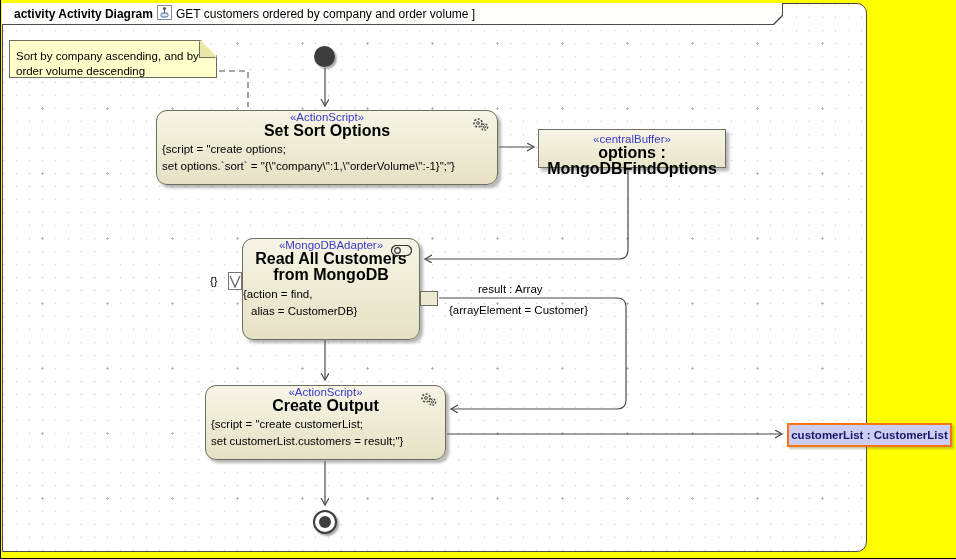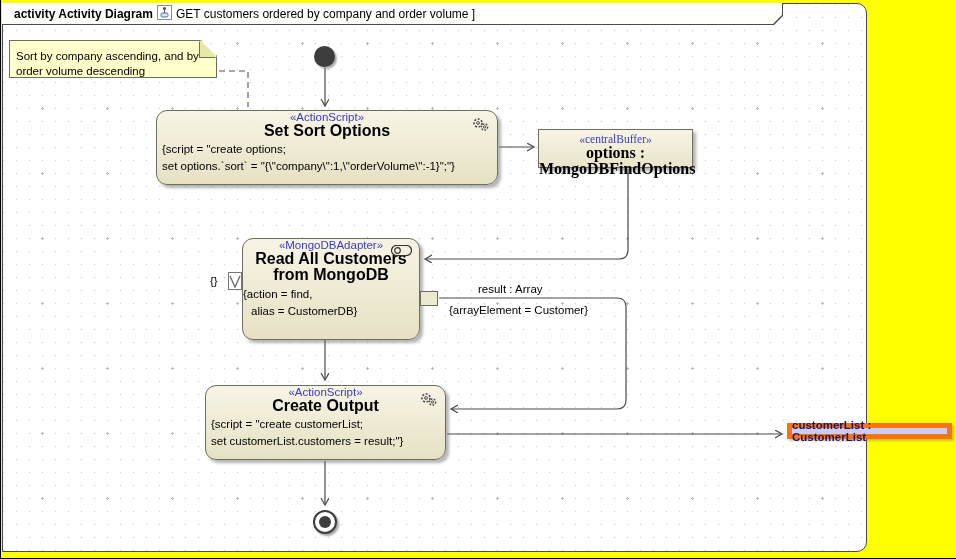--- a/index.html
+++ b/index.html
@@ -84,22 +84,22 @@
   }
   .pin-value svg{display:block;margin:2px auto 0;}
   .pin-value-label{
     position:absolute;left:209px;top:275px;font-size:11.5px;color:#000;
   }
   .pin-out{
     position:absolute;left:419px;top:291px;width:18px;height:15px;
     background:#EDE9D1;border:1px solid #6e6e5e;box-sizing:border-box;
   }
   .object-node{
-    position:absolute;left:786px;top:423px;width:165px;height:16px;
-    background:#CDCDF2;border:5px solid #f97316;box-sizing:border-box;
+    position:absolute;left:786px;top:423px;width:165px;height:24px;
+    background:#CDCDF2;border:2px solid #f97316;box-sizing:border-box;
     display:flex;align-items:center;justify-content:center;
     font-size:11.5px;font-weight:bold;color:#17176B;
     box-shadow:2px 2px 2px rgba(120,120,60,.4);
   }
   .edge-label{position:absolute;font-size:11.5px;color:#000;white-space:nowrap;}
   .corner-icon{position:absolute;right:7px;top:6px;}
   svg.overlay{position:absolute;left:0;top:0;width:956px;height:559px;pointer-events:none;}
 </style>
 </head>
 <body>
@@ -153,21 +153,21 @@
   <span class="corner-icon">
     <svg width="19" height="15" viewBox="0 0 19 15">
       <circle cx="7" cy="6" r="4" fill="none" stroke="#4a4a4a" stroke-width="1.6" stroke-dasharray="2 1.6"></circle>
       <circle cx="7" cy="6" r="1.4" fill="none" stroke="#4a4a4a" stroke-width="1"></circle>
       <circle cx="13.5" cy="10" r="3.1" fill="none" stroke="#4a4a4a" stroke-width="1.5" stroke-dasharray="1.7 1.4"></circle>
       <circle cx="13.5" cy="10" r="1.1" fill="none" stroke="#4a4a4a" stroke-width="1"></circle>
     </svg>
   </span>
 </div>
 
-<div class="buffer" style="left:537px;top:129px;width:155px;height:39px;font-family:Liberation Serif, serif;">
+<div class="buffer" style="left:537px;top:129px;width:188px;height:39px;">
   <span class="stereo" style="padding-top:3px;">«centralBuffer»</span>
   <span class="nname">options : MongoDBFindOptions</span>
 </div>
 
 <div class="action" style="left:241px;top:238px;width:178px;height:102px;">
   <span class="stereo">«MongoDBAdapter»</span>
   <span class="nname">Read All Customers</span>
   <span class="nname">from MongoDB</span>
   <span class="nbody" style="padding-left:0;margin-top:3px;">{action = find,</span>
   <span class="nbody" style="padding-left:8px;">alias = CustomerDB}</span>

